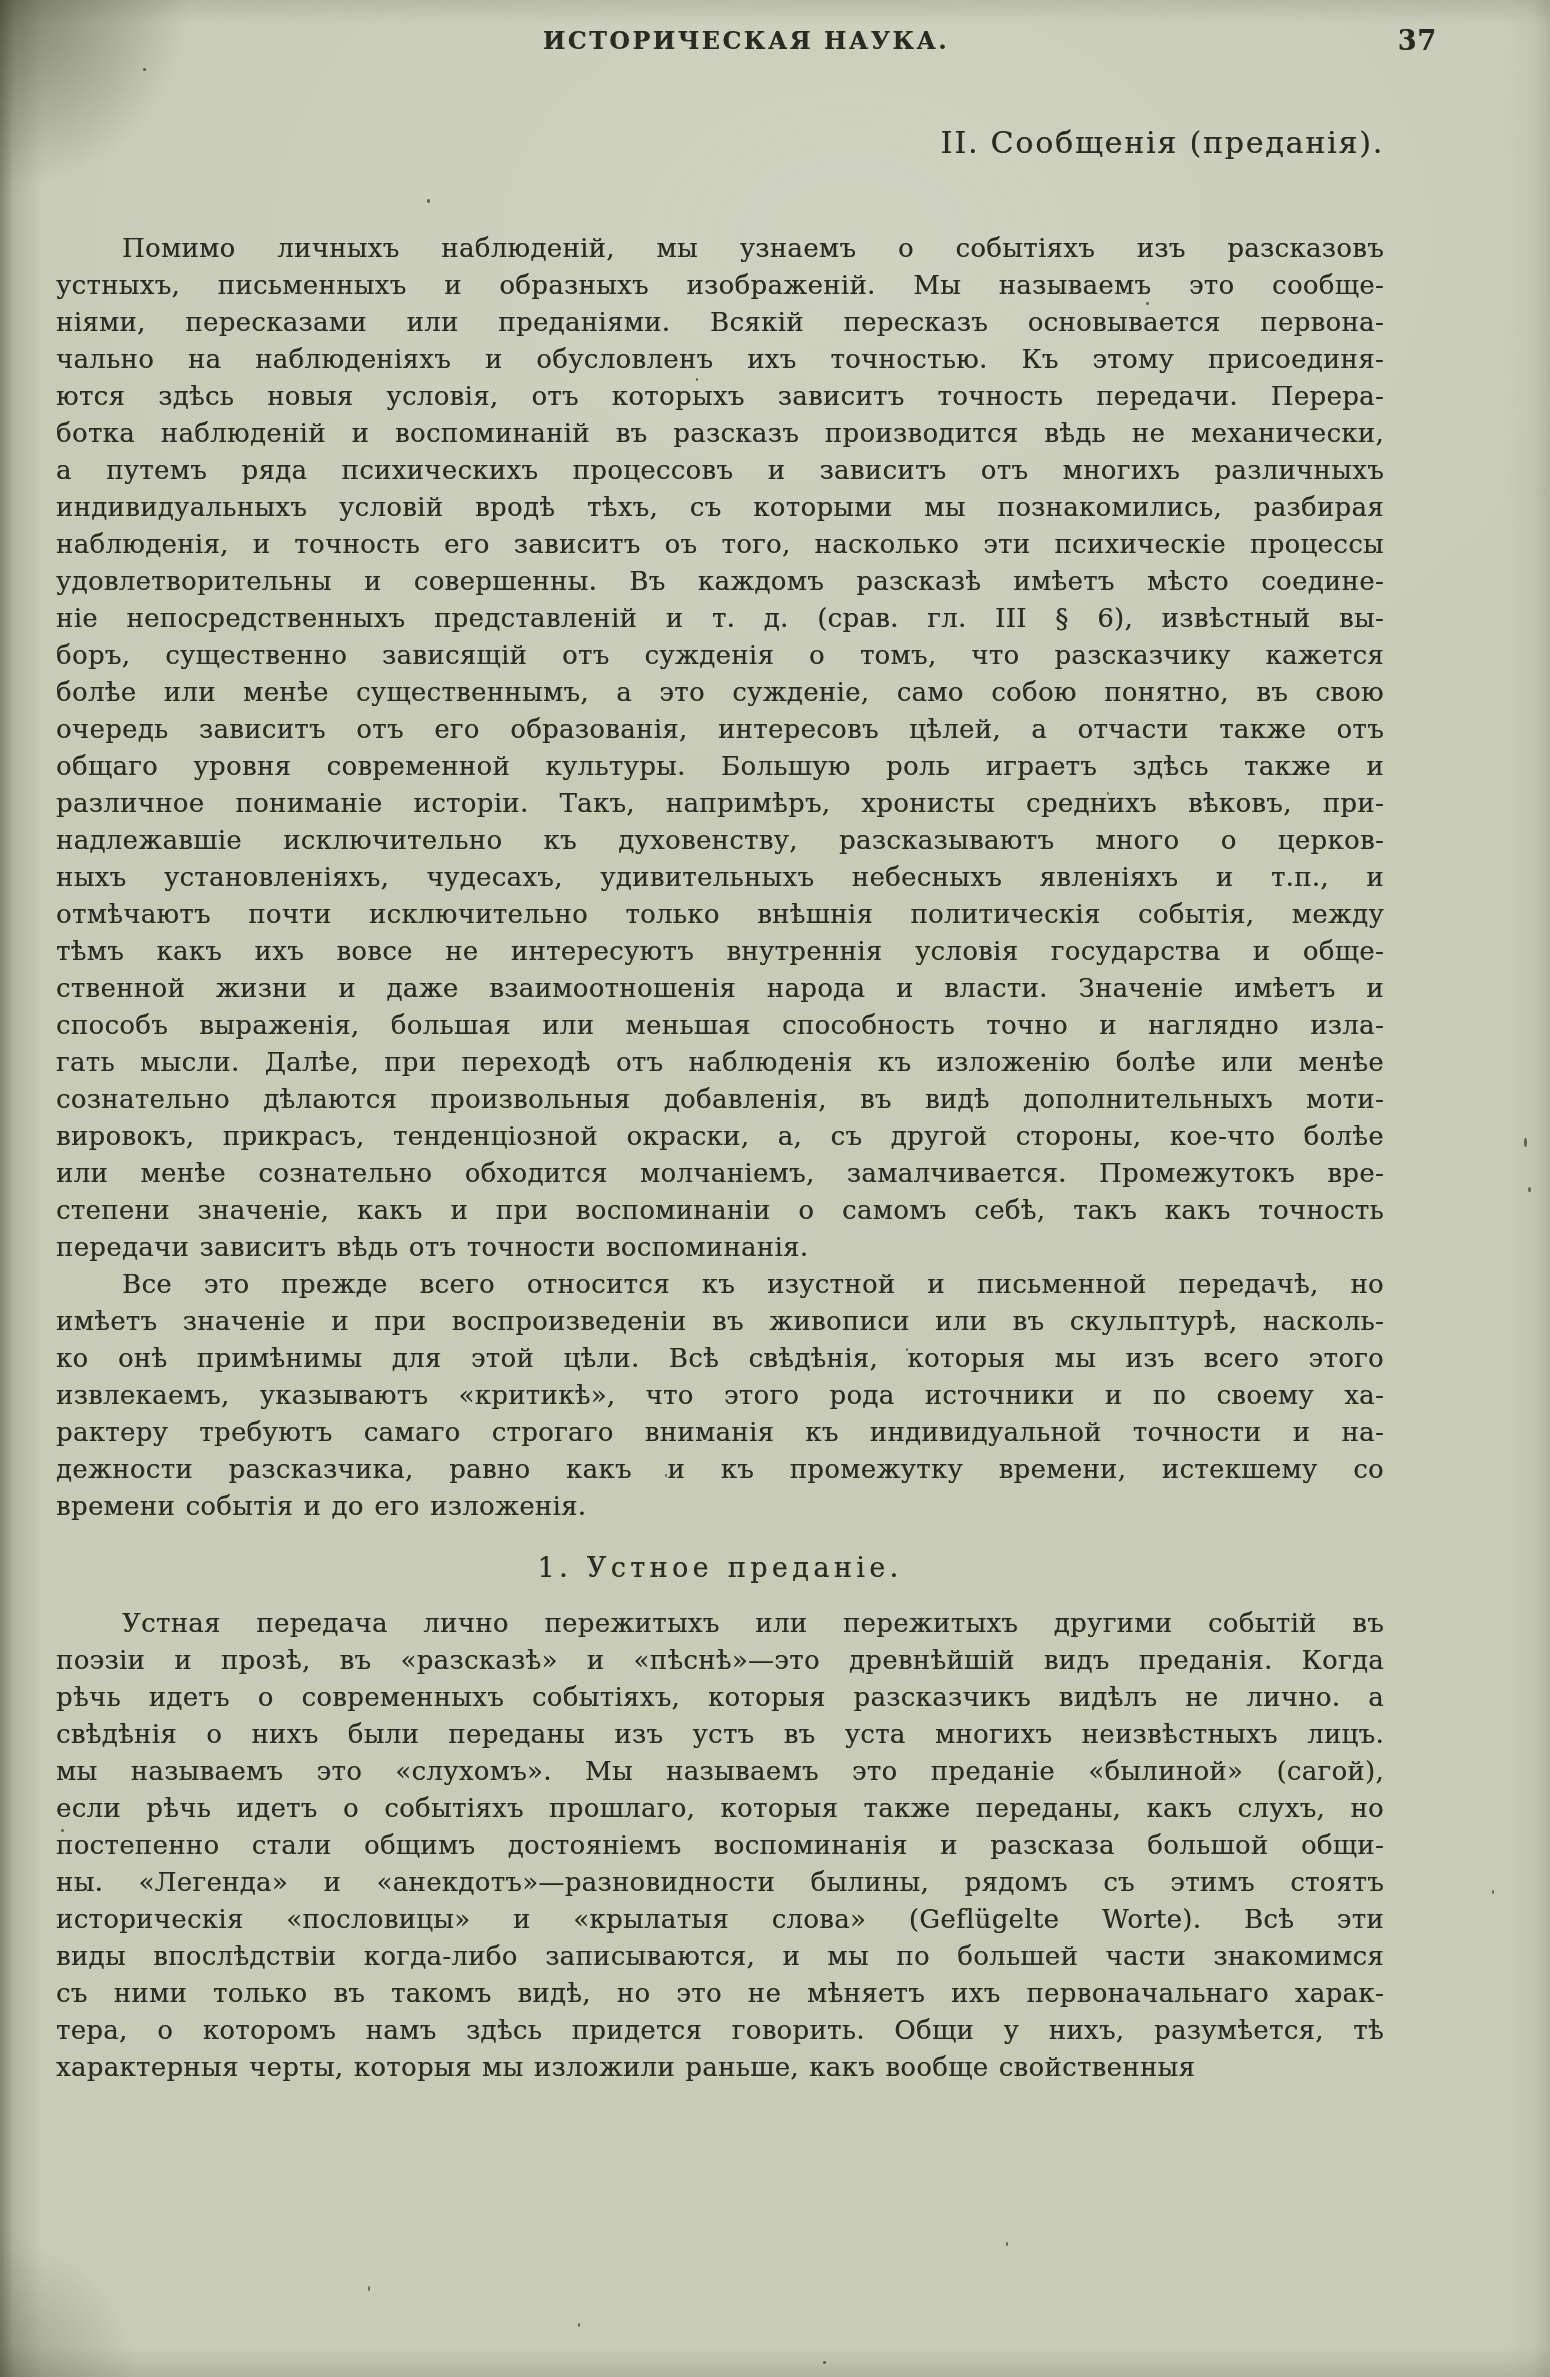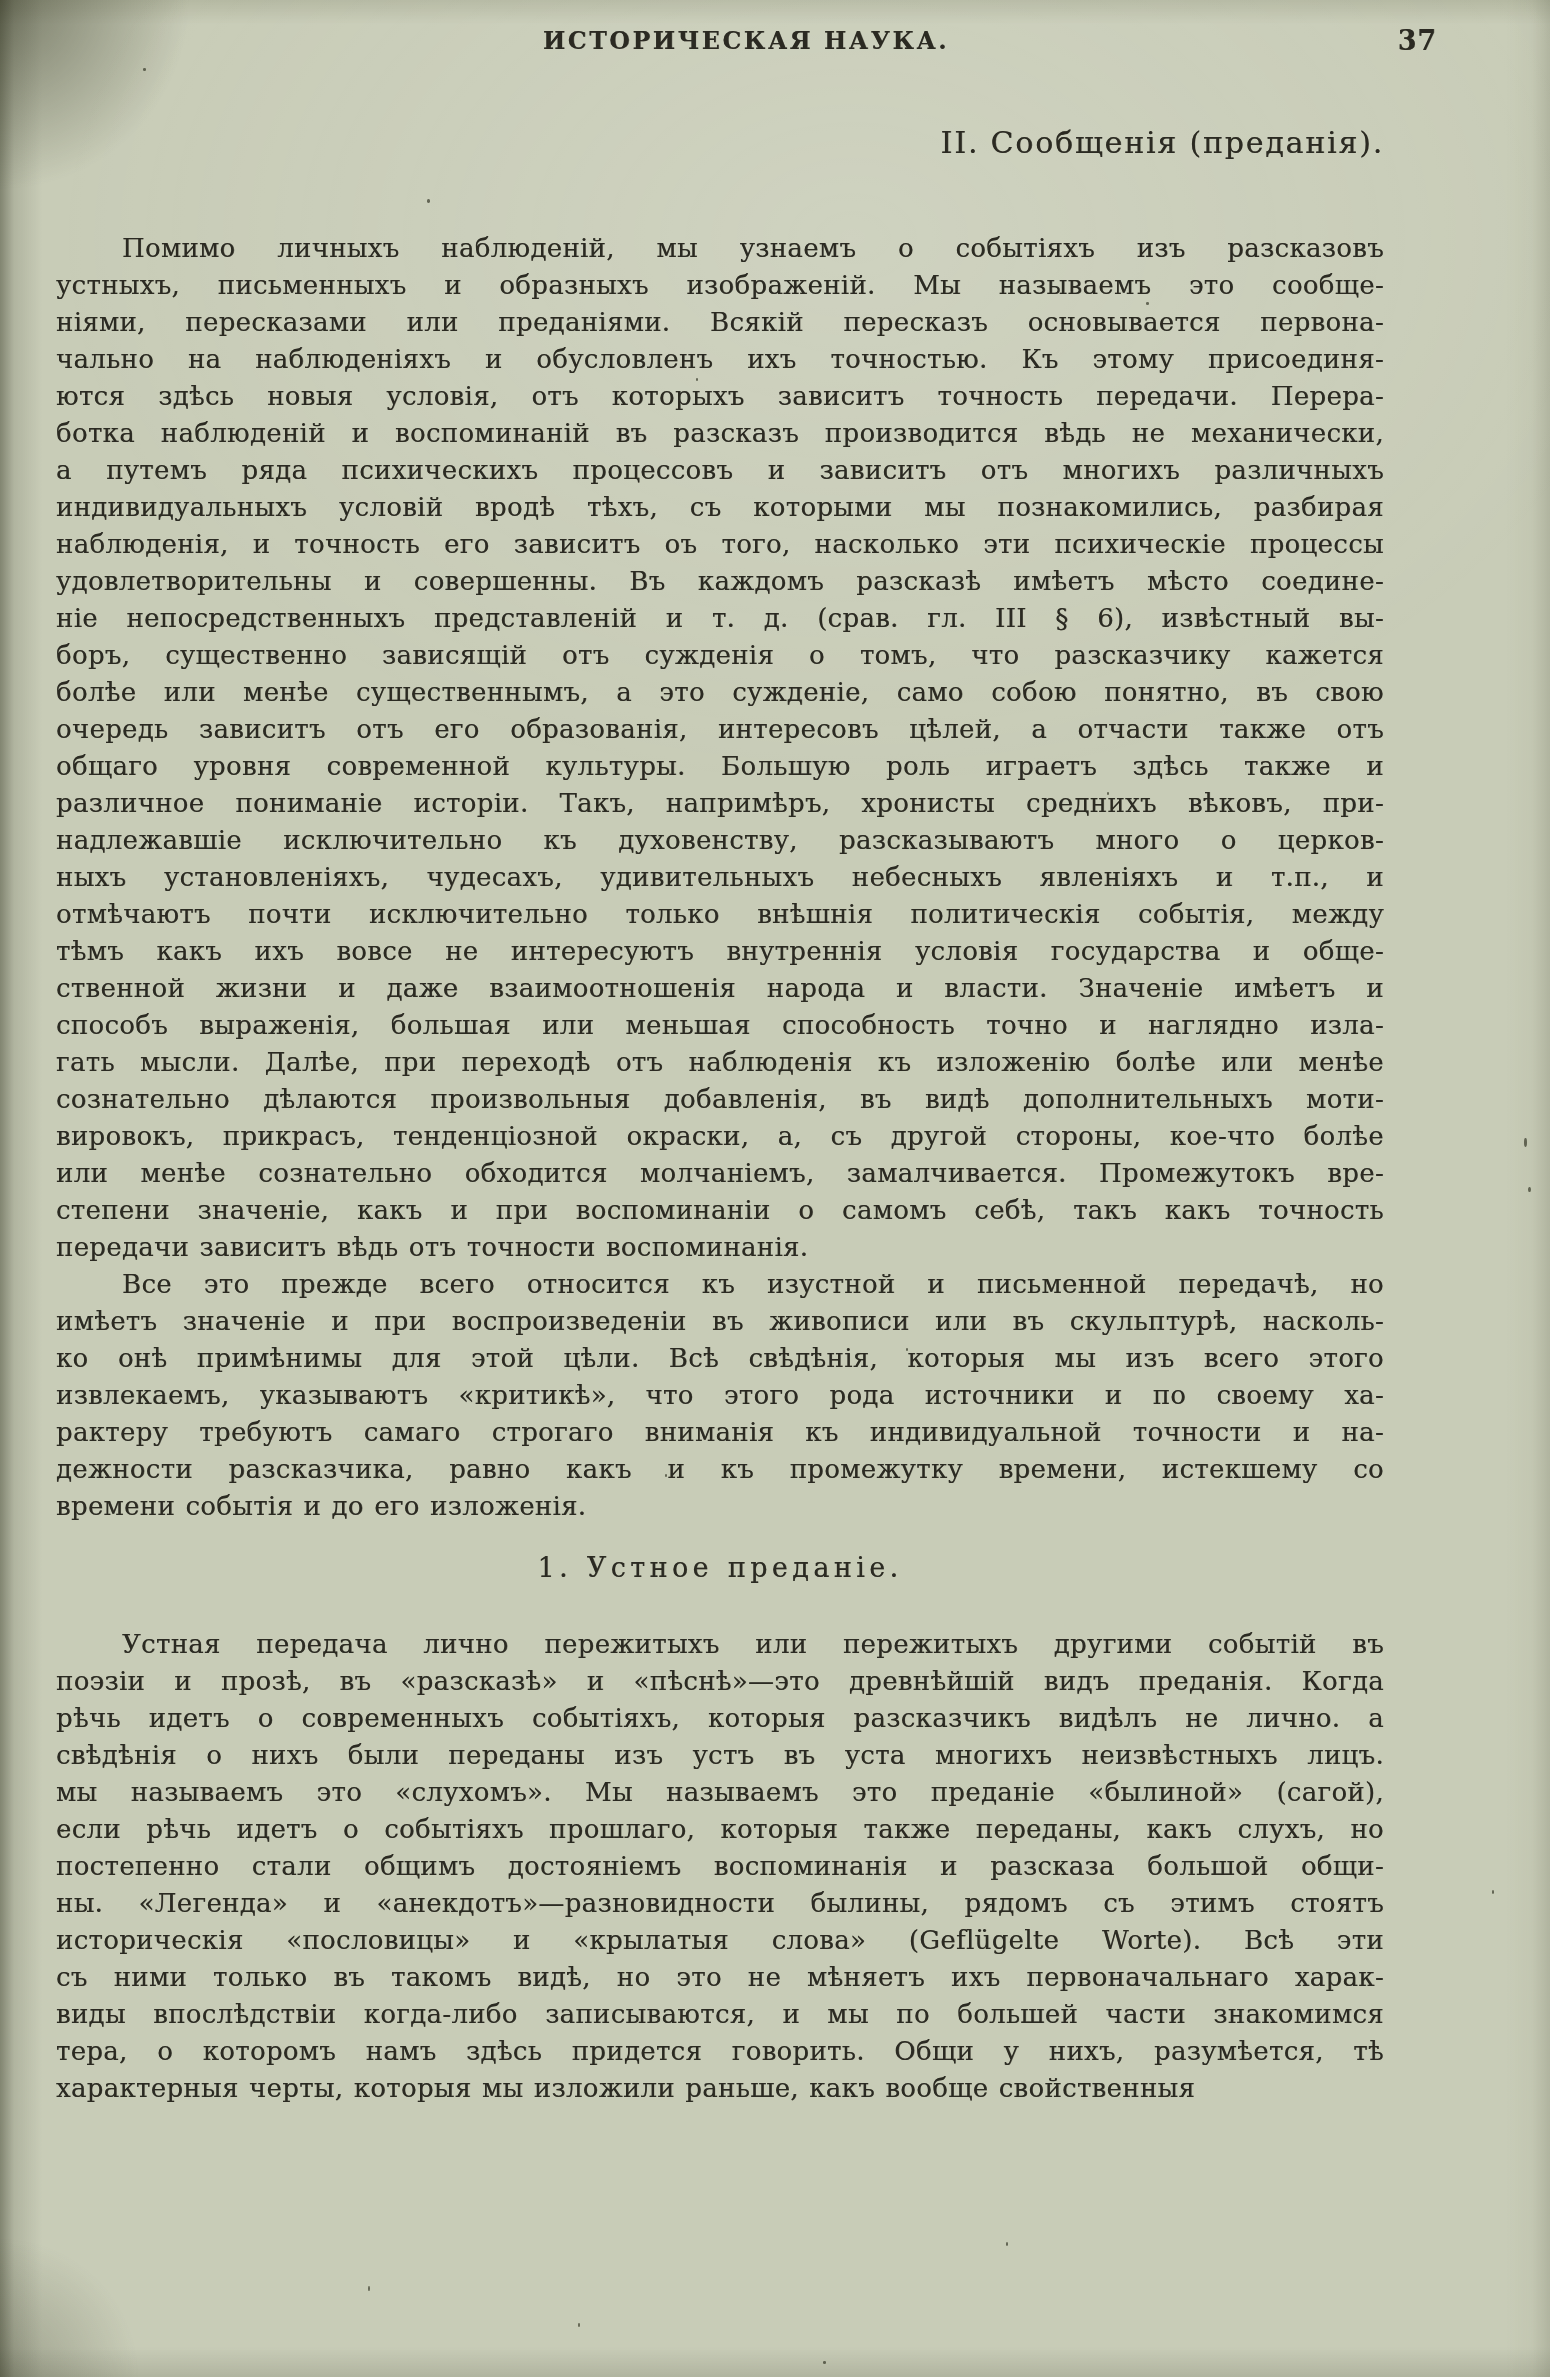--- a/index.html
+++ b/index.html
@@ -44,21 +44,21 @@
     text-shadow:0.3px 0.3px 0.5px rgba(43,42,34,0.55);
   }
   .para { display:block; }
   .line {
     height:37px; line-height:37px; white-space:nowrap;
     text-align:justify; text-align-last:justify;
   }
   .line.first { padding-left:66px; }
   .line.last { text-align-last:left; }
   .subsection-heading {
-    margin-top:23px; margin-bottom:39px; height:39px; line-height:39px;
+    margin-top:23px; margin-bottom:18px; height:39px; line-height:39px;
     text-align:center; font-size:27px; letter-spacing:4.4px;
     text-shadow:0.4px 0.4px 0.6px rgba(43,42,34,0.6);
   }
   .speck { position:absolute; background:rgba(45,46,30,0.65); border-radius:50%; }
 </style>
 </head>
 <body>
 
 <div class="page">
 
@@ -115,22 +115,22 @@
     <div class="para">
         <div class="line first">Устная передача лично пережитыхъ или пережитыхъ другими событій въ</div>
         <div class="line">поэзіи и прозѣ, въ «разсказѣ» и «пѣснѣ»—это древнѣйшій видъ преданія. Когда</div>
         <div class="line">рѣчь идетъ о современныхъ событіяхъ, которыя разсказчикъ видѣлъ не лично. а</div>
         <div class="line">свѣдѣнія о нихъ были переданы изъ устъ въ уста многихъ неизвѣстныхъ лицъ.</div>
         <div class="line">мы называемъ это «слухомъ». Мы называемъ это преданіе «былиной» (сагой),</div>
         <div class="line">если рѣчь идетъ о событіяхъ прошлаго, которыя также переданы, какъ слухъ, но</div>
         <div class="line">постепенно стали общимъ достояніемъ воспоминанія и разсказа большой общи-</div>
         <div class="line">ны. «Легенда» и «анекдотъ»—разновидности былины, рядомъ съ этимъ стоятъ</div>
         <div class="line">историческія «пословицы» и «крылатыя слова» (Geflügelte Worte). Всѣ эти</div>
+        <div class="line">виды впослѣдствіи когда-либо записываются, и мы по большей части знакомимся</div>
         <div class="line">съ ними только въ такомъ видѣ, но это не мѣняетъ ихъ первоначальнаго харак-</div>
-        <div class="line">виды впослѣдствіи когда-либо записываются, и мы по большей части знакомимся</div>
         <div class="line">тера, о которомъ намъ здѣсь придется говорить. Общи у нихъ, разумѣется, тѣ</div>
         <div class="line last">характерныя черты, которыя мы изложили раньше, какъ вообще свойственныя</div>
       </div>
   </div>
 
   <div class="speck" style="left:143px;top:68px;width:2.6px;height:2.6px;"></div>
   <div class="speck" style="left:427px;top:199px;width:2.6px;height:3.5px;"></div>
   <div class="speck" style="left:696px;top:378px;width:1.8px;height:2.6px;"></div>
   <div class="speck" style="left:1146px;top:302px;width:2.6px;height:2.6px;"></div>
   <div class="speck" style="left:1524px;top:1138px;width:2.6px;height:8.8px;"></div>

